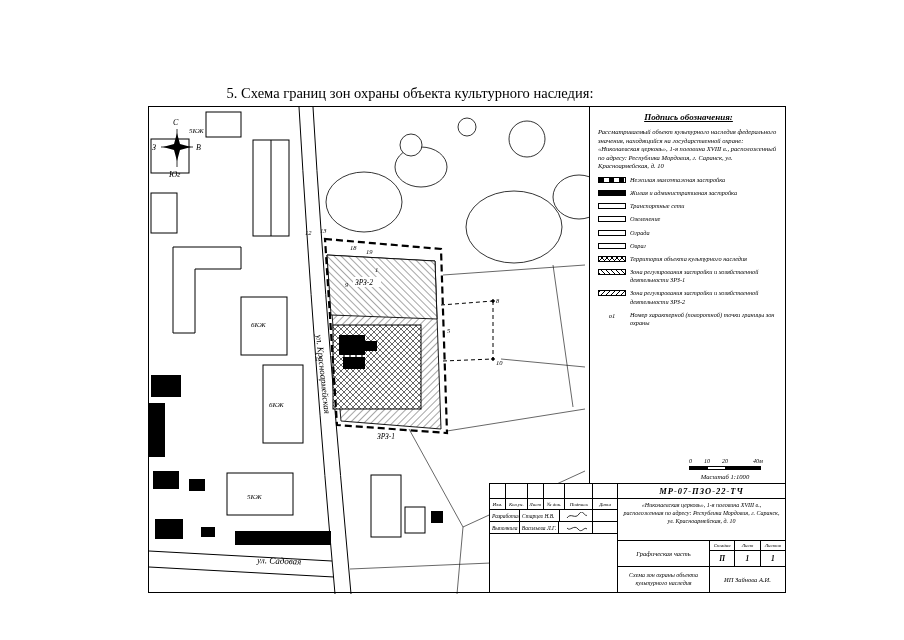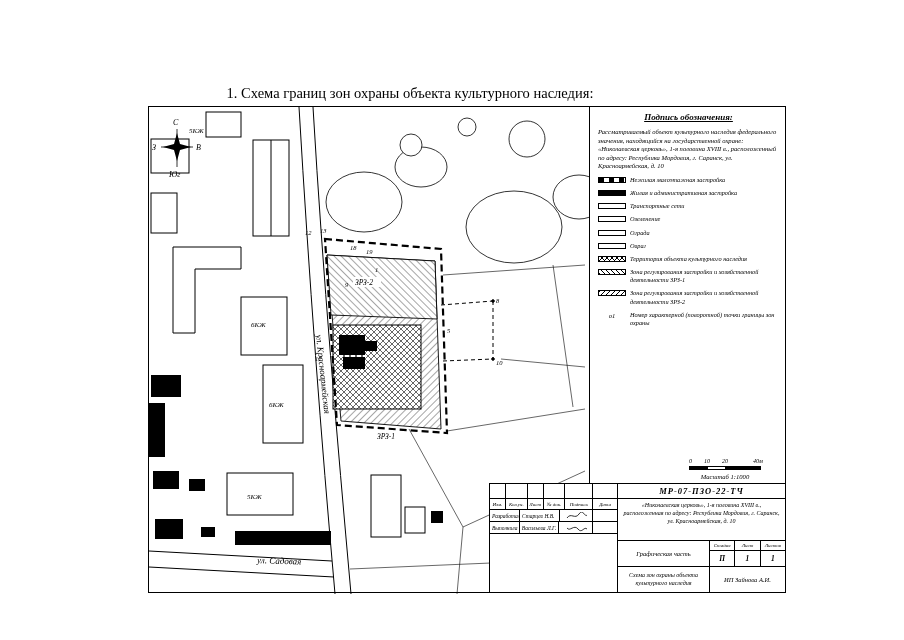--- a/index.html
+++ b/index.html
@@ -72,21 +72,21 @@
   .tb-stage-head span:last-child, .tb-stage-vals span:last-child { border-right:none; }
   .tb-stage-vals { flex:1; display:flex; font-size:7.5px; font-weight:bold; }
   .tb-bottom { flex:1; display:flex; }
   .tb-sheet-title { width:92px; border-right:1px solid #000; font-size:6px; padding:2px 3px;
                     text-align:center; display:flex; align-items:center; line-height:1.3; }
   .tb-org { flex:1; display:flex; align-items:center; justify-content:center; font-size:6.5px; }
 </style>
 </head>
 <body>
 
-<div class="page-title">1. Схема границ зон охраны объекта культурного наследия:</div>
+<div class="page-title">5. Схема границ зон охраны объекта культурного наследия:</div>
 
 <div class="sheet">
 
   <svg class="map-svg" width="638" height="487" viewBox="0 0 638 487">
     <defs>
       <pattern id="ht1" width="5" height="5" patternUnits="userSpaceOnUse" patternTransform="rotate(45)">
         <rect width="5" height="5" fill="#fff"></rect>
         <line x1="0" y1="0" x2="0" y2="5" stroke="#000" stroke-width="0.7"></line>
       </pattern>
       <pattern id="ht2" width="5" height="5" patternUnits="userSpaceOnUse" patternTransform="rotate(-45)">

